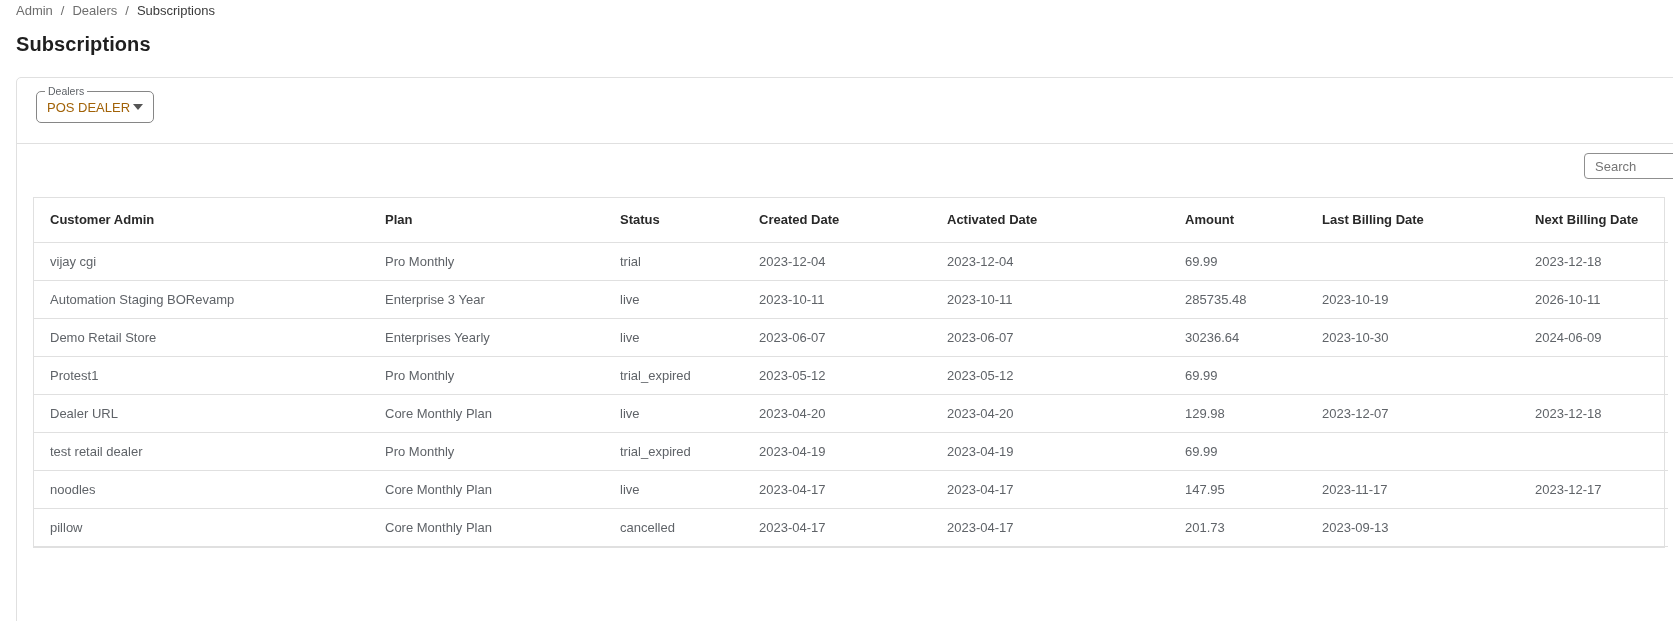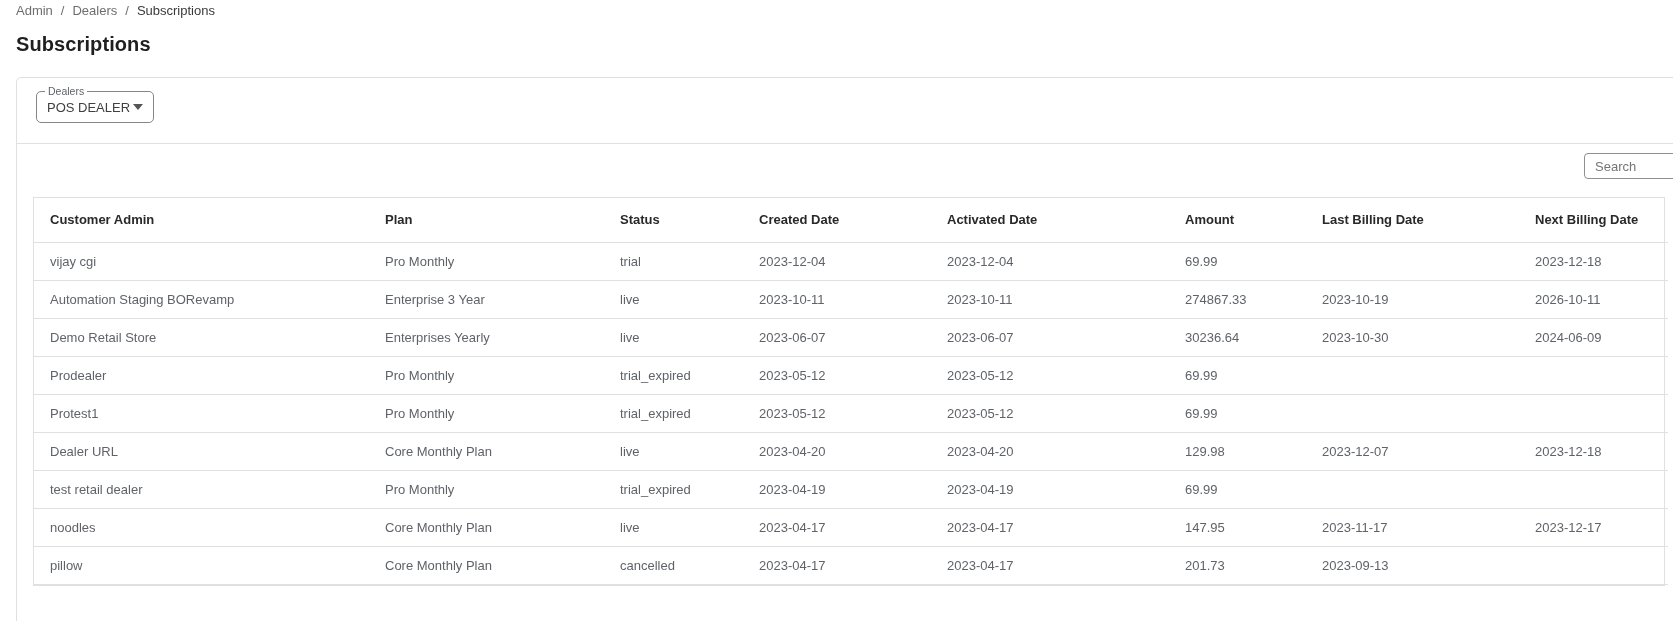--- a/index.html
+++ b/index.html
@@ -45,21 +45,21 @@
     background: #fff;
     cursor: pointer;
   }
   .outlined-select .select-label {
     position: absolute; top: -7px; left: 8px;
     font-size: 10.5px; color: #5f6368;
     background: #fff; padding: 0 3px;
     line-height: 12px;
   }
   .outlined-select .select-value {
-    font-size: 13px; color: #404040; white-space: nowrap;
+    font-size: 13px; color: #a16207; white-space: nowrap;
   }
   .dropdown-arrow {
     margin-left: auto;
     width: 0; height: 0;
     border-left: 5px solid transparent;
     border-right: 5px solid transparent;
     border-top: 6px solid #555555;
   }
   .card-divider { border: none; border-top: 1px solid #e0e0e0; height: 0; }
   
@@ -166,43 +166,33 @@
             <td>69.99</td>
             <td></td>
             <td>2023-12-18</td>
           </tr>
           <tr>
             <td>Automation Staging BORevamp</td>
             <td>Enterprise 3 Year</td>
             <td>live</td>
             <td>2023-10-11</td>
             <td>2023-10-11</td>
-            <td>274867.33</td>
+            <td>285735.48</td>
             <td>2023-10-19</td>
             <td>2026-10-11</td>
           </tr>
           <tr>
             <td>Demo Retail Store</td>
             <td>Enterprises Yearly</td>
             <td>live</td>
             <td>2023-06-07</td>
             <td>2023-06-07</td>
             <td>30236.64</td>
             <td>2023-10-30</td>
             <td>2024-06-09</td>
-          </tr>
-          <tr>
-            <td>Prodealer</td>
-            <td>Pro Monthly</td>
-            <td>trial_expired</td>
-            <td>2023-05-12</td>
-            <td>2023-05-12</td>
-            <td>69.99</td>
-            <td></td>
-            <td></td>
           </tr>
           <tr>
             <td>Protest1</td>
             <td>Pro Monthly</td>
             <td>trial_expired</td>
             <td>2023-05-12</td>
             <td>2023-05-12</td>
             <td>69.99</td>
             <td></td>
             <td></td>

